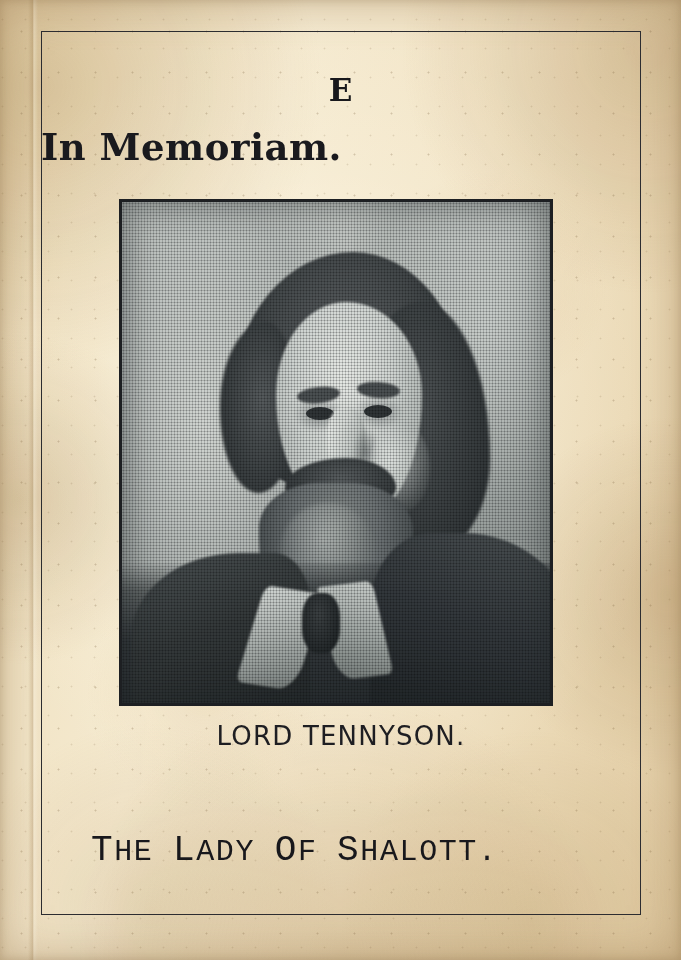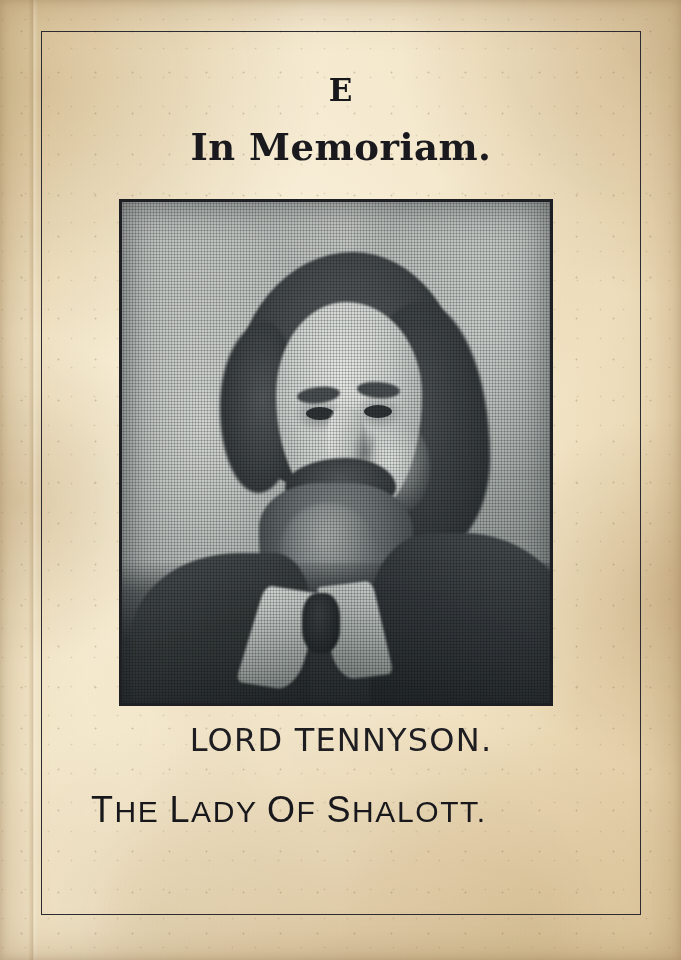--- a/index.html
+++ b/index.html
@@ -106,21 +106,20 @@
     letter-spacing: 1px;
     color: #18181c;
     line-height: 1;
   }
 
   .title {
     position: absolute;
     top: 98px;
     left: 0;
     width: 600px;
-    text-align: center;
     font-family: "DejaVu Serif", serif;
     font-weight: bold;
     font-size: 37px;
     letter-spacing: 0.5px;
     color: #1a1a1e;
     line-height: 1;
   }
 
   
   .portrait-wrap {
@@ -319,38 +318,39 @@
   }
 
   
   .caption {
     position: absolute;
     top: 690px;
     left: 0;
     width: 600px;
     text-align: center;
     font-family: "DejaVu Sans", sans-serif;
-    font-size: 32px;
+    font-size: 26px;
     letter-spacing: 1.2px;
     color: #1e1e22;
   }
 
   .works {
     position: absolute;
     top: 752px;
     left: 50px;
     width: 500px;
   }
   .work-line {
-    font-family: Liberation Sans, sans-serif;
+    font-family: Liberation Mono, monospace;
     font-size: 30px;
     letter-spacing: 1.6px;
     color: #18181c;
     line-height: 1.52;
     white-space: nowrap;
+    margin-top: 41px;
   }
   .work-line .cap { font-size: 36px; }
 </style>
 </head>
 <body>
 
 <div class="card">
 
   <div class="paper-grain"></div>
   <div class="paper-speck"></div>

